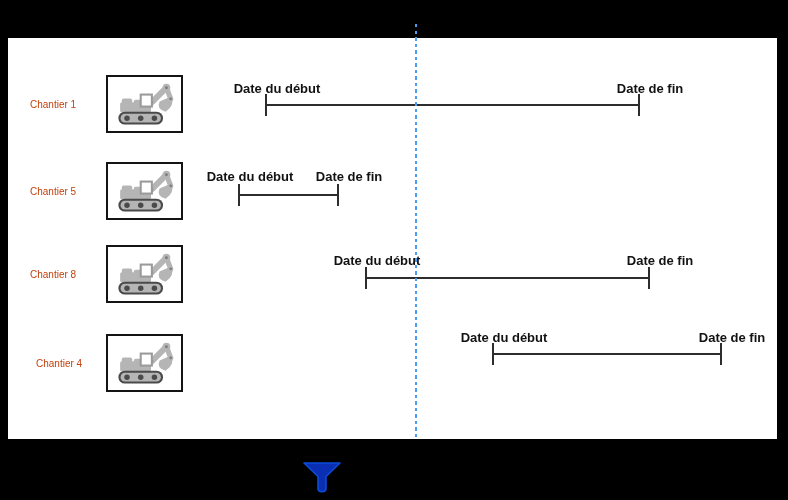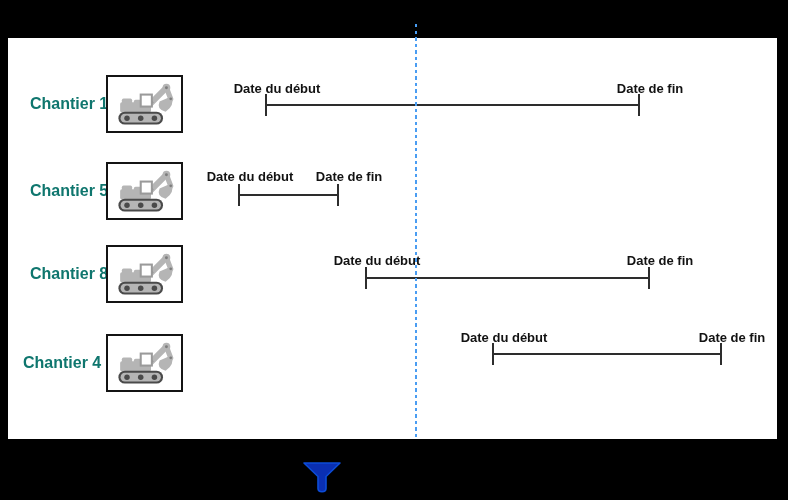--- a/index.html
+++ b/index.html
@@ -3,21 +3,21 @@
 <meta charset="utf-8">
 <style>
   html,body{margin:0;padding:0;background:#000;}
   .stage{
     position:relative;width:788px;height:500px;background:#000;
     overflow:hidden;font-family:"Liberation Sans",sans-serif;
   }
   .panel{position:absolute;background:#ffffff;}
   .chantier-label{
     position:absolute;transform:translateY(-50%);
-    font-size:16px;font-weight:bold;color:#0f766e;white-space:nowrap;
+    font-size:10px;font-weight:normal;color:#c2410c;white-space:nowrap;
   }
   .icon-box{
     position:absolute;background:#fff;border:2px solid #141414;
     box-sizing:border-box;display:flex;align-items:center;justify-content:center;
   }
   .tl-line{position:absolute;height:2px;background:#2d2d2d;}
   .tl-tick{position:absolute;width:2px;height:22px;background:#2d2d2d;}
   .tl-label{
     position:absolute;transform:translate(-50%,-50%);
     font-size:13px;font-weight:bold;color:#121212;white-space:nowrap;margin-left:11px;
@@ -137,21 +137,21 @@
     <circle class="exc-dark" cx="17" cy="44.5" r="3.2"></circle>
     <circle class="exc-dark" cx="33" cy="44.5" r="3.2"></circle>
     <circle class="exc-dark" cx="49" cy="44.5" r="3.2"></circle>
   </svg>
     </div>
     <div class="tl-line" style="left: 366px; top: 277px; width: 283px;"></div>
     <div class="tl-tick" style="left: 365px; top: 267px;"></div>
     <div class="tl-label" style="left: 366px; top: 260px;">Date du début</div>
     <div class="tl-tick" style="left: 648px; top: 267px;"></div>
     <div class="tl-label" style="left: 649px; top: 260px;">Date de fin</div>
-    <div class="chantier-label" style="left: 23px; top: 363px;">Chantier 4</div>
+    <div class="chantier-label" style="left: 36px; top: 363px;">Chantier 4</div>
     <div class="icon-box" style="left: 106px; top: 334px; width: 77px; height: 58px;">
       <svg viewBox="0 0 76 56" width="66" height="48" xmlns="http://www.w3.org/2000/svg">
 
     <line x1="45" y1="27" x2="63" y2="9" stroke="#b5b5b5" stroke-width="7" stroke-linecap="round"></line>
 
     <line x1="63" y1="9" x2="68" y2="22" stroke="#b5b5b5" stroke-width="6" stroke-linecap="round"></line>
 
     <path class="exc-light" d="M69 19 Q73 30 62 37 Q51 34 55 25 Z"></path>
 
     <circle class="exc-light" cx="63" cy="9" r="4.5"></circle>

